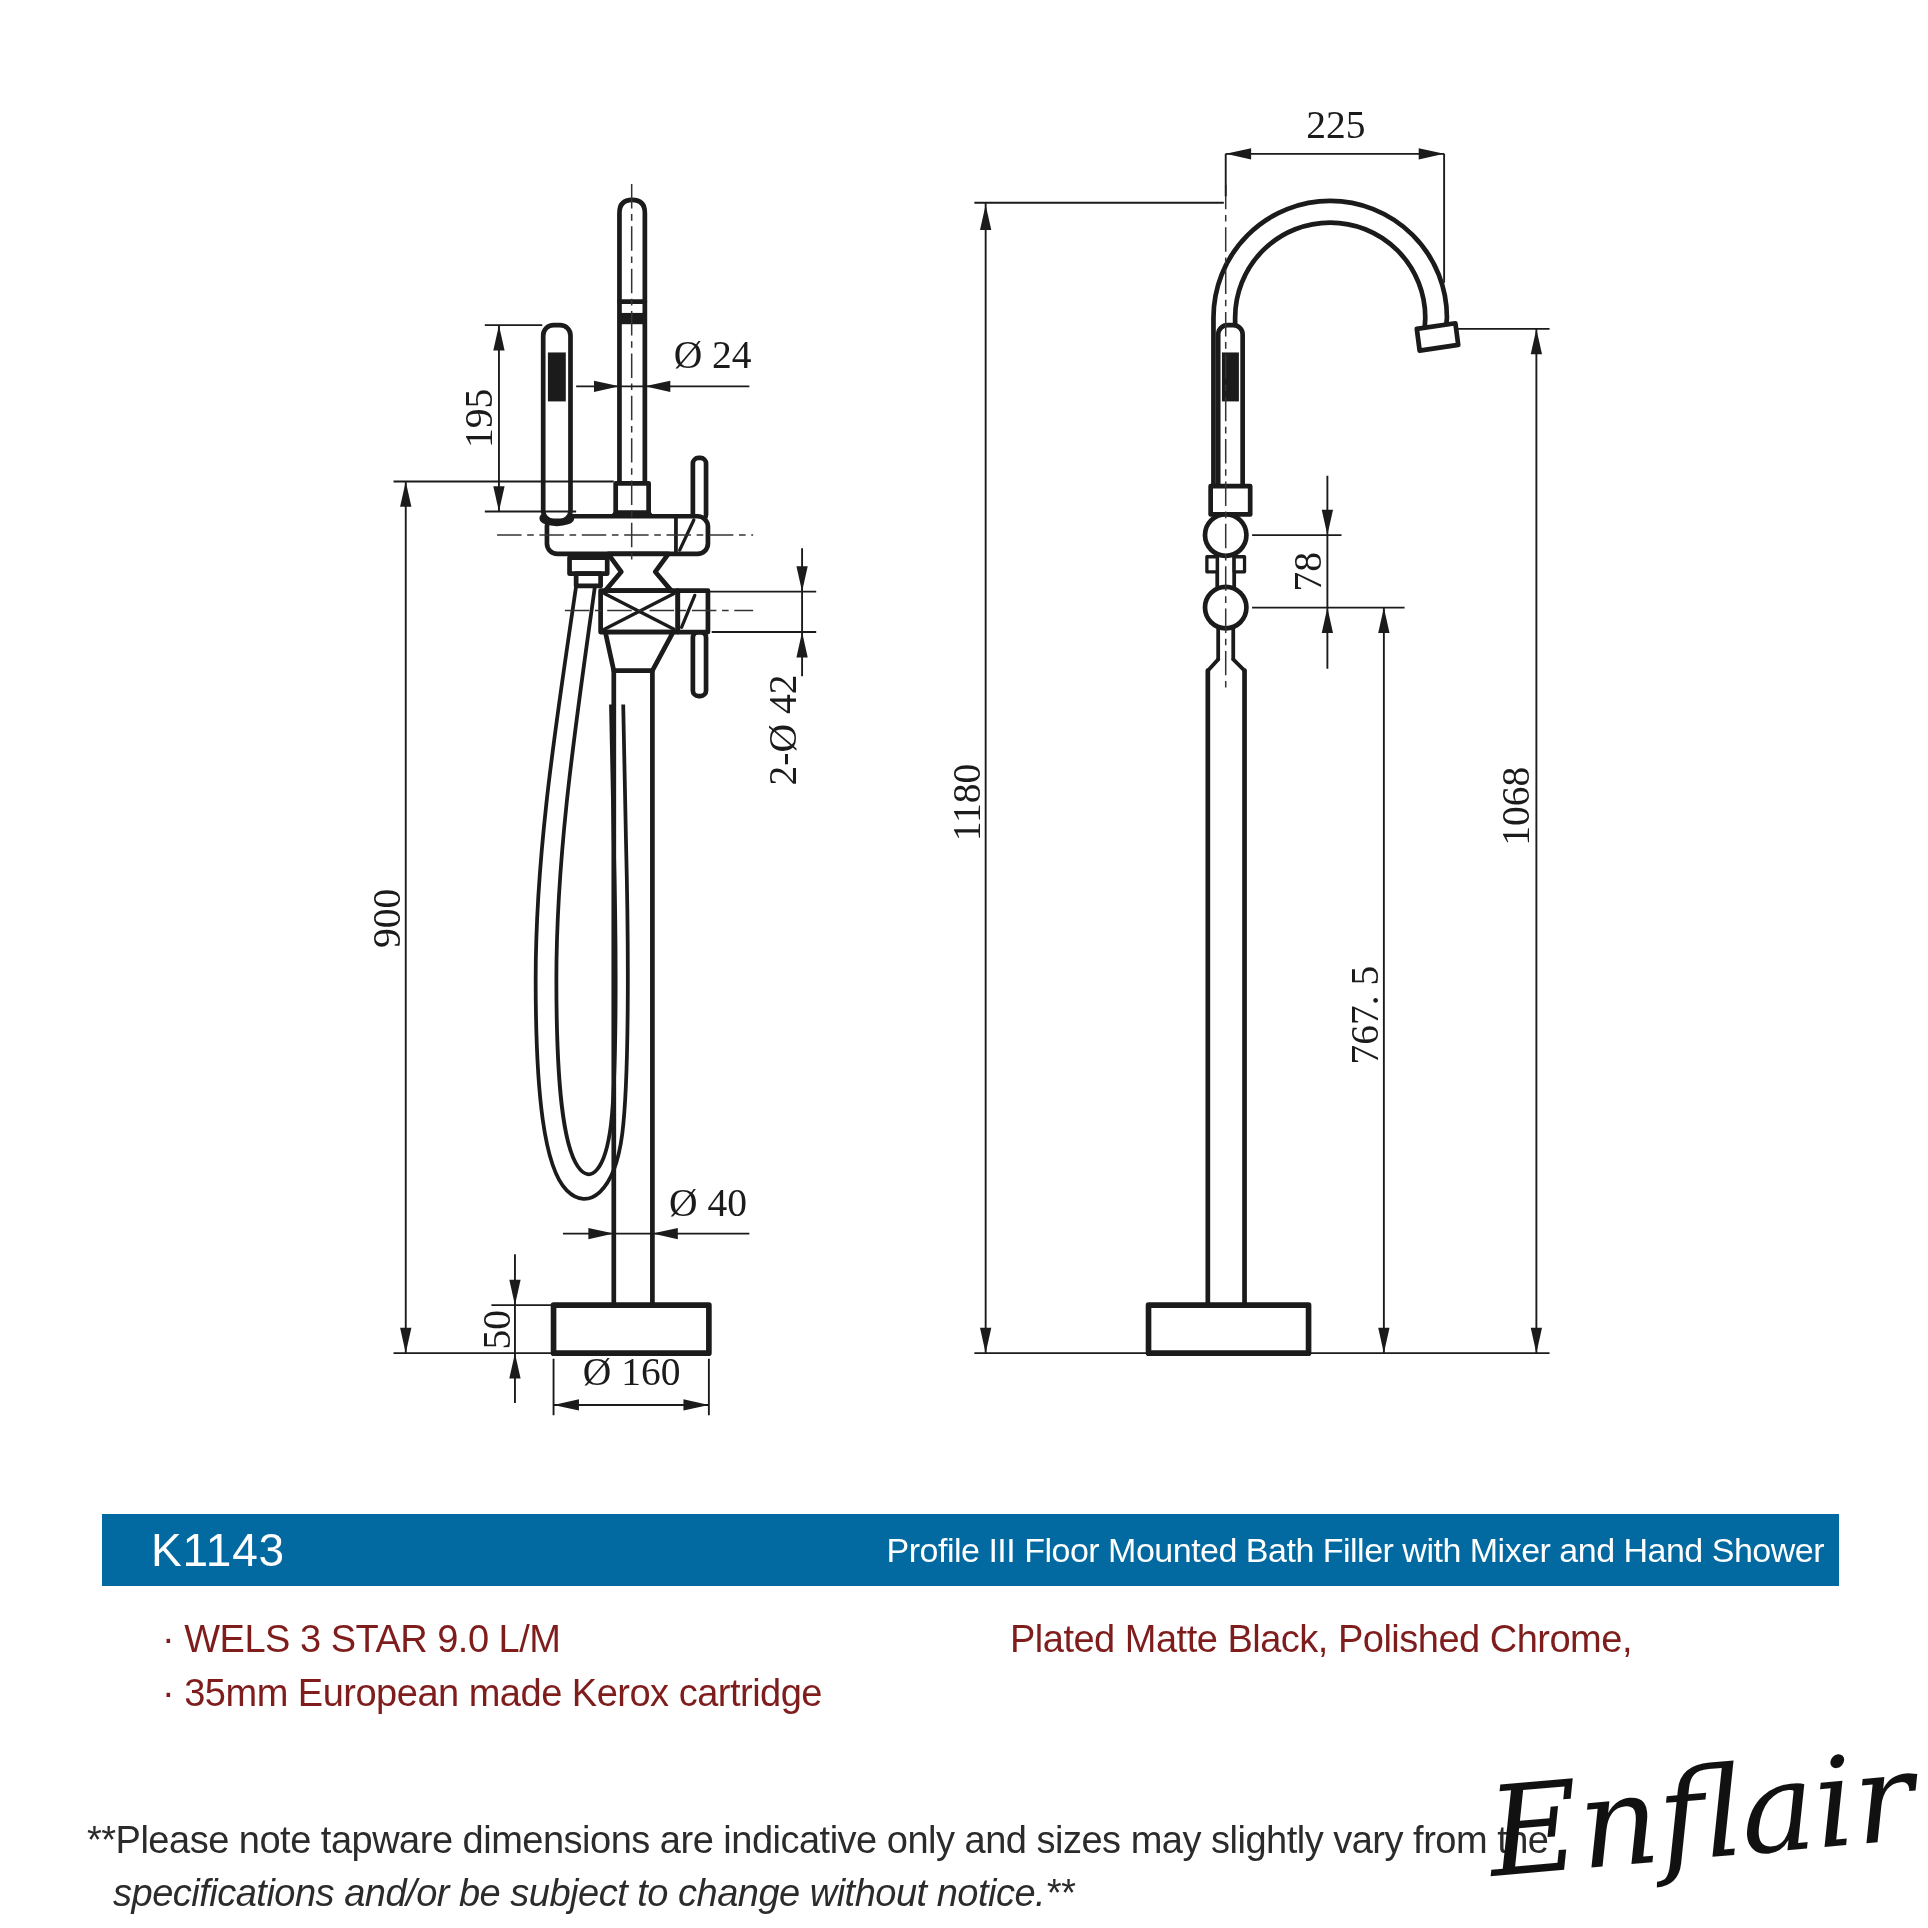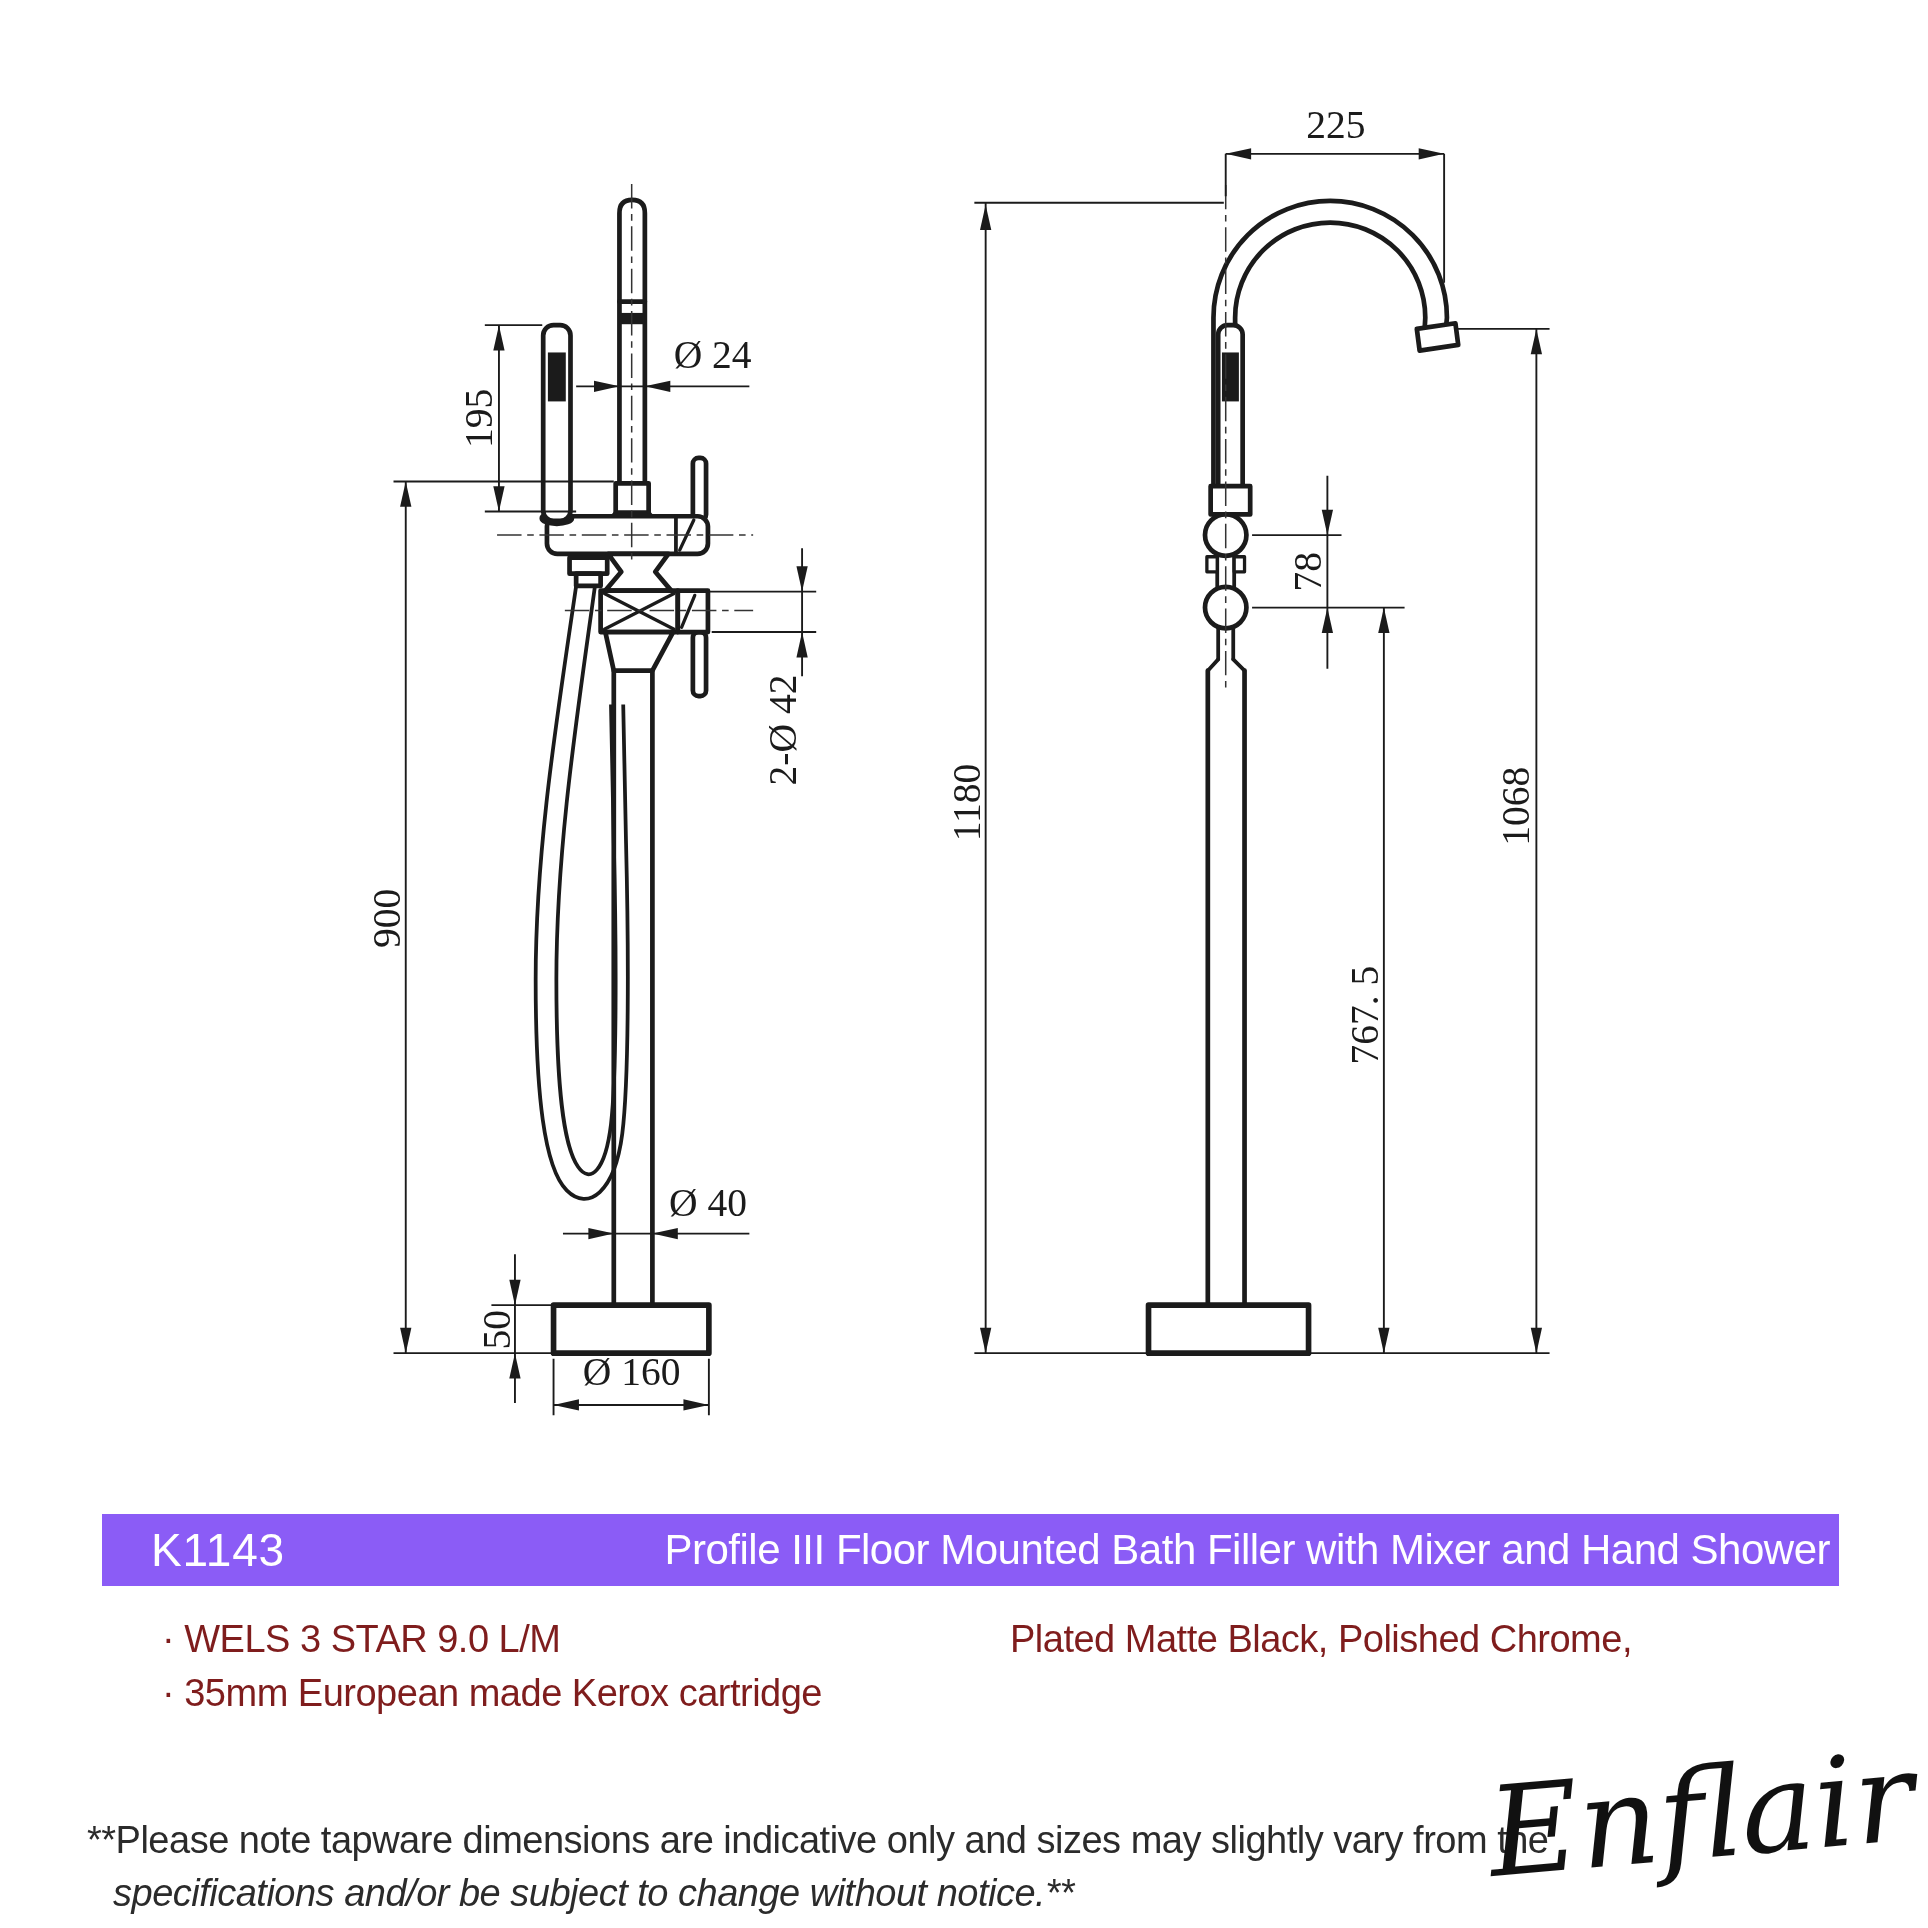--- a/index.html
+++ b/index.html
@@ -1,24 +1,24 @@
 <!DOCTYPE html>
 <html style="font-size:15px"><head>
 <meta charset="utf-8">
 <style>
   html,body{margin:0;padding:0;background:#ffffff;}
   #sheet{position:relative;width:1928px;height:1928px;background:#ffffff;overflow:hidden;
          font-family:"Liberation Sans",sans-serif;}
   #drawing-svg{position:absolute;left:0;top:0;}
   .dim-label{font-family:"Liberation Serif",serif;font-size:42px;fill:#1b1b1b;}
   #header-bar{position:absolute;left:102px;top:1514px;width:1737px;height:72px;
-      background:#8b5cf6;color:#ffffff;display:flex;align-items:center;justify-content:space-between;
-      box-sizing:border-box;padding:0 9px 0 49px;}
+      background:#0369a1;color:#ffffff;display:flex;align-items:center;justify-content:space-between;
+      box-sizing:border-box;padding:0 15px 0 49px;}
   #header-code{font-size:46px;letter-spacing:0.9px;}
-  #header-title{font-size:42px;letter-spacing:-0.5px;}
+  #header-title{font-size:34px;letter-spacing:-0.5px;}
   .features{position:absolute;top:1612px;color:#7f1d1d;font-size:38px;letter-spacing:-0.5px;line-height:54px;}
   #features-left{left:162px;width:829px;}
   #features-right{left:1010px;width:829px;}
   .feature-line{white-space:nowrap;}
   #disclaimer{position:absolute;left:87px;top:1814px;color:#2b2b2b;font-size:38px;
       letter-spacing:-0.5px;line-height:53px;}
   #disclaimer .l2{margin-left:26px;font-style:italic;}
   #brand-logo{position:absolute;left:1488px;top:1744px;width:395px;text-align:center;
       font-family:"DejaVu Serif",serif;font-style:italic;font-size:124px;color:#111111;
       transform:rotate(-5deg);}

